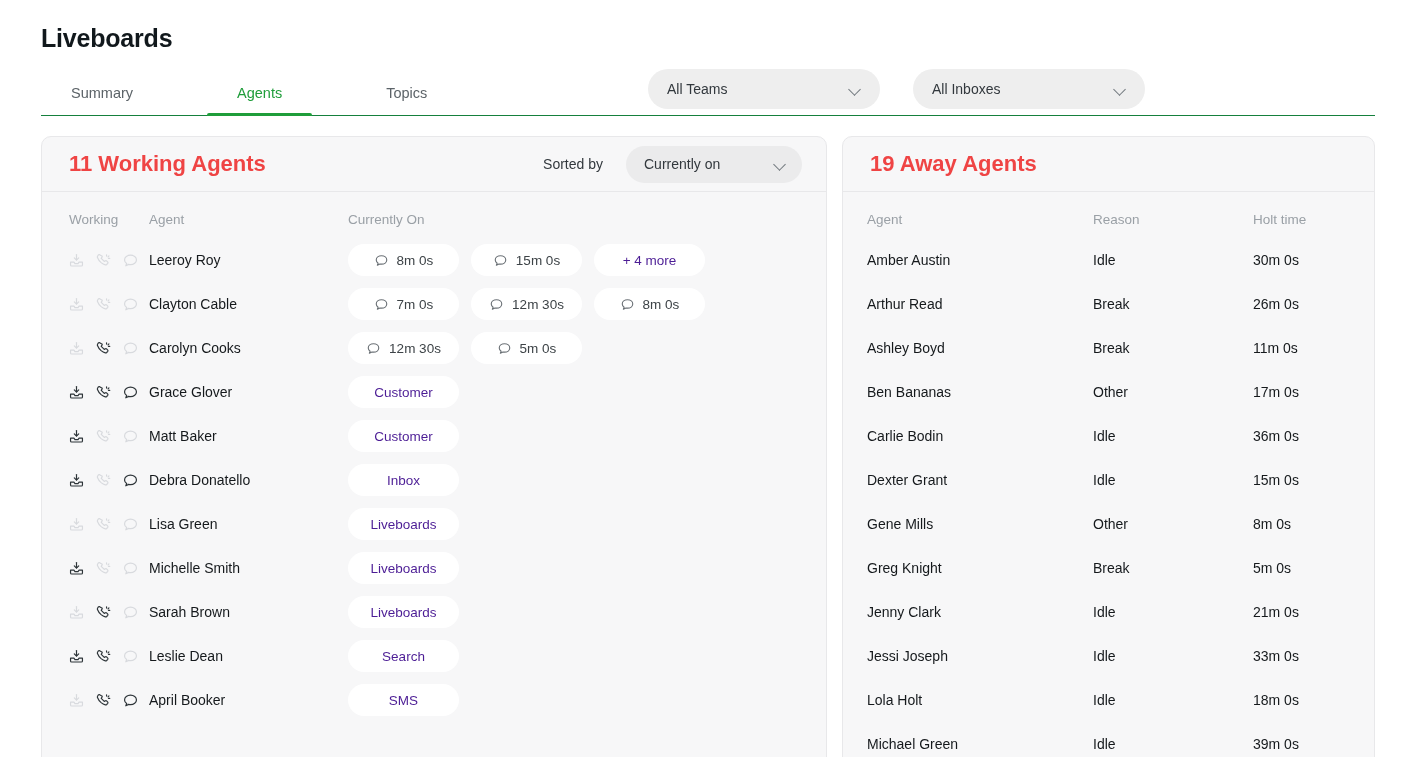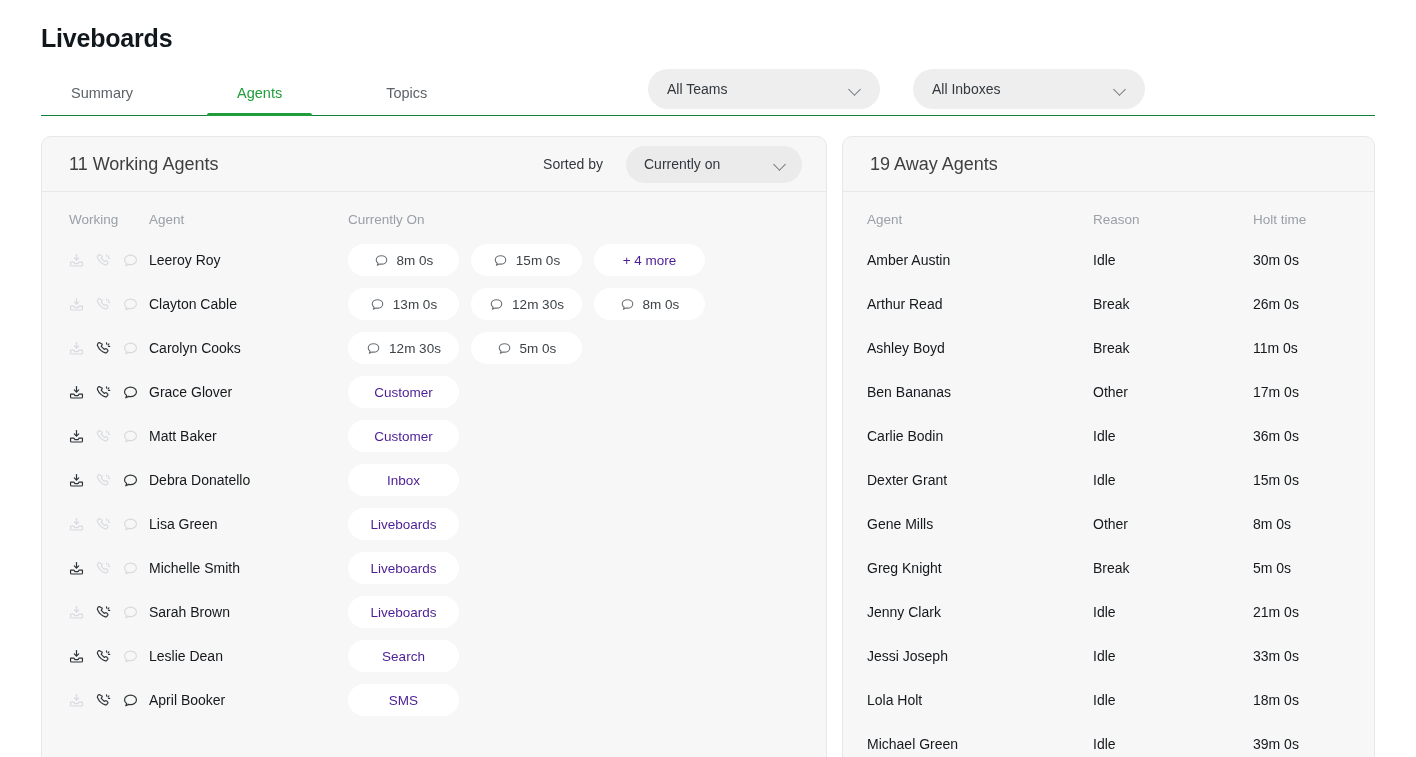--- a/index.html
+++ b/index.html
@@ -103,23 +103,23 @@
 
   .card-head {
     height: 55px;
     border-bottom: 1px solid #e8e8ea;
     display: flex;
     align-items: center;
     padding: 0 24px 0 27px;
     justify-content: space-between;
   }
   .card-title {
-    font-size: 18px;
-    font-weight: 400;
-    color: #404040;
+    font-size: 22px;
+    font-weight: 700;
+    color: #ef4444;
   }
   .sort-wrap { display: flex; align-items: center; gap: 23px; }
   .sort-label { font-size: 14px; color: #32383d; }
   .sort-select {
     width: 176px;
     height: 37px;
     border-radius: 19px;
     background: #ebebec;
     display: flex;
     align-items: center;
@@ -303,21 +303,21 @@
                 </span>
               </div>
             </td>
             <td class="c-agent">Clayton Cable</td>
             <td class="c-current">
               <div class="chips">
                 <div class="chip">
                   <span class="bub"><svg width="15" height="15" viewBox="0 0 20 20" fill="none" stroke="currentColor" stroke-width="1.5" stroke-linecap="round" stroke-linejoin="round">
                       <path d="M17 9.3c0 3.1-3.1 5.6-7 5.6-.7 0-1.4-.1-2.1-.3l-3.4 1.6 1-2.6C4.1 12.6 3 11.1 3 9.3 3 6.2 6.1 3.7 10 3.7s7 2.5 7 5.6z"></path>
                     </svg></span>
-                  <span>13m 0s</span>
+                  <span>7m 0s</span>
                 </div>
                 <div class="chip">
                   <span class="bub"><svg width="15" height="15" viewBox="0 0 20 20" fill="none" stroke="currentColor" stroke-width="1.5" stroke-linecap="round" stroke-linejoin="round">
                       <path d="M17 9.3c0 3.1-3.1 5.6-7 5.6-.7 0-1.4-.1-2.1-.3l-3.4 1.6 1-2.6C4.1 12.6 3 11.1 3 9.3 3 6.2 6.1 3.7 10 3.7s7 2.5 7 5.6z"></path>
                     </svg></span>
                   <span>12m 30s</span>
                 </div>
                 <div class="chip">
                   <span class="bub"><svg width="15" height="15" viewBox="0 0 20 20" fill="none" stroke="currentColor" stroke-width="1.5" stroke-linecap="round" stroke-linejoin="round">
                       <path d="M17 9.3c0 3.1-3.1 5.6-7 5.6-.7 0-1.4-.1-2.1-.3l-3.4 1.6 1-2.6C4.1 12.6 3 11.1 3 9.3 3 6.2 6.1 3.7 10 3.7s7 2.5 7 5.6z"></path>

